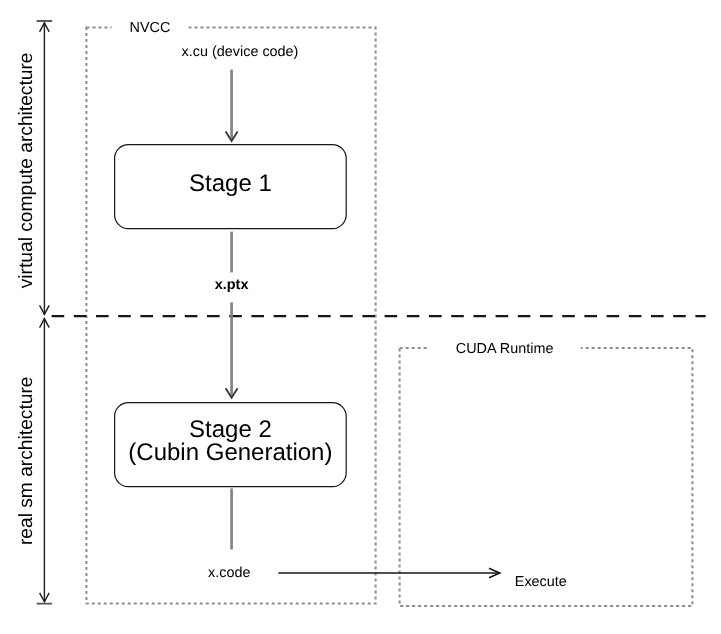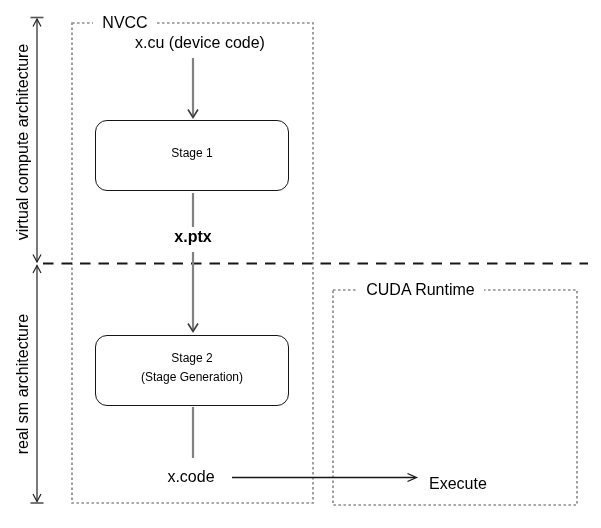--- a/index.html
+++ b/index.html
@@ -20,32 +20,32 @@
     overflow:hidden;
   }
   #wires{position:absolute;left:0;top:0;width:601px;height:528px;}
   .container-border{fill:none;stroke:var(--c-boxborder);stroke-width:1.7;stroke-dasharray:2.6 2.4;}
   .divider{stroke:var(--c-black);stroke-width:1.8;stroke-dasharray:10.5 8;fill:none;}
   .dim{stroke:#222222;stroke-width:1.2;fill:none;}
   .dim-cap{stroke:#555555;stroke-width:1.6;fill:none;}
   .flow{stroke:var(--c-flow);stroke-width:2.2;fill:none;}
   .flow-head{stroke:var(--c-flowhead);stroke-width:1.6;fill:none;}
   .exec{stroke:var(--c-black);stroke-width:1.3;fill:none;}
-  .lbl{position:absolute;font-size:16px;line-height:18px;white-space:nowrap;}
+  .lbl{position:absolute;font-size:12px;line-height:18px;white-space:nowrap;}
   .lbl.center{text-align:center;}
   .onborder{background:var(--c-bg);}
   .node{
     position:absolute;
     width:194px;height:71px;
     background:#ffffff;
     border:1.6px solid var(--c-black);
     border-radius:12px;
     display:flex;flex-direction:column;align-items:center;justify-content:center;
     padding-bottom:5px;box-sizing:border-box;
-    font-size:12px;line-height:19px;text-align:center;
+    font-size:20px;line-height:19px;text-align:center;
   }
   .vlabel{
     position:absolute;
     width:240px;height:18px;
     font-size:16px;line-height:18px;text-align:center;
     transform:rotate(-90deg);
     white-space:nowrap;
   }
 </style>
 </head>
@@ -103,20 +103,20 @@
   <div class="lbl center" style="left:90px;top:34px;width:220px;">x.cu (device code)</div>
 
   <div class="node" style="left:95px;top:120px;">
     <div>Stage 1</div>
   </div>
 
   <div class="lbl center" style="left:153px;top:228px;width:80px;font-weight:bold;">x.ptx</div>
 
   <div class="node" style="left:95px;top:335px;">
     <div>Stage 2</div>
-    <div>(Stage Generation)</div>
+    <div>(Cubin Generation)</div>
   </div>
 
   <div class="lbl center" style="left:141px;top:468px;width:100px;">x.code</div>
 
   <div class="lbl" style="left:429px;top:440px;margin-top:35px;">Execute</div>
 
 </div>
 
 </body></html>

